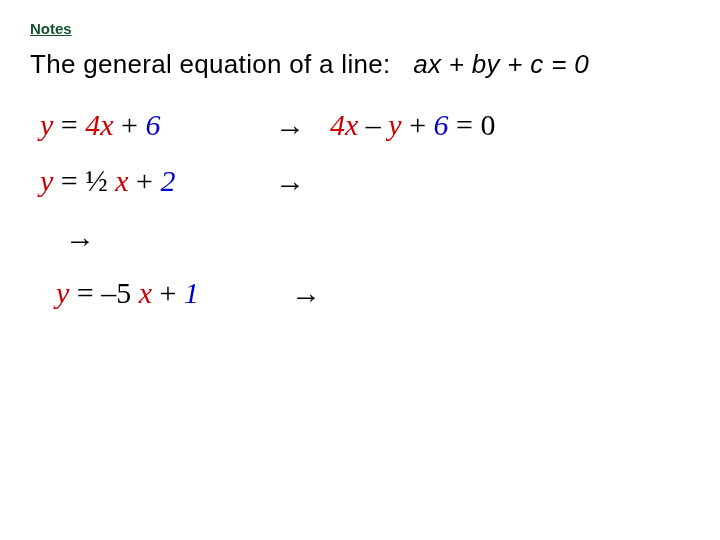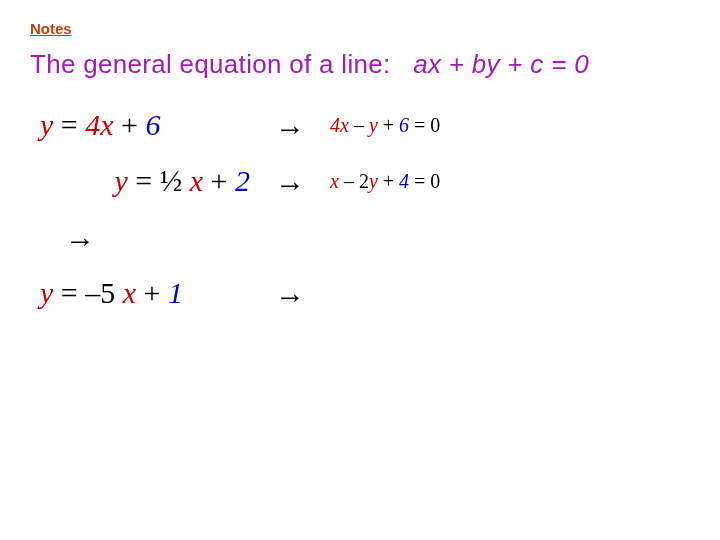--- a/index.html
+++ b/index.html
@@ -15,28 +15,28 @@
       width: 720px;
       height: 540px;
       padding: 20px 30px;
       position: relative;
     }
 
     .notes-label {
       font-size: 15px;
       font-weight: bold;
       text-decoration: underline;
-      color: #c2410c;
+      color: #14532d;
       margin-bottom: 12px;
       font-family: Arial, sans-serif;
     }
 
     .general-equation {
       font-size: 26px;
-      color: #a21caf;
+      color: #000000;
       margin-bottom: 28px;
       font-family: Arial, sans-serif;
       letter-spacing: 0.3px;
     }
 
     .equations-grid {
       display: flex;
       flex-direction: column;
       gap: 22px;
       padding-left: 10px;
@@ -58,41 +58,41 @@
 
     .arrow {
       font-size: 30px;
       color: #000;
       width: 80px;
       text-align: center;
       font-style: normal;
     }
 
     .eq-right {
-      font-size: 20px;
+      font-size: 30px;
       color: #cc0000;
       font-style: italic;
       font-family: 'Times New Roman', serif;
     }
 
     
     
     .r1-left { color: #cc0000; }
     .r1-right { color: #cc0000; }
 
     
-    .r2-left { color: #cc0000; text-align: right; }
+    .r2-left { color: #cc0000; }
     .r2-right { color: #cc0000; }
 
     
     .r3-left { color: #cc0000; }
     .r3-right { color: #cc0000; }
 
     
-    .r4-left { color: #cc0000; }
+    .r4-left { color: #cc0000; margin-left: 16px; }
     .r4-right { color: #cc0000; }
   </style>
 </head>
 <body>
 
 <div class="page">
 
   <div class="notes-label">Notes</div>
 
   <div class="general-equation">
@@ -110,23 +110,20 @@
       <div class="eq-right r1-right">
         <i>4x</i><span style="color:#000;font-style:normal;"> – </span><i>y</i><span style="color:#000;font-style:normal;"> + </span><i style="color:#0000cc;">6</i><span style="color:#000;font-style:normal;"> = 0</span>
       </div>
     </div>
 
     <div class="equation-row">
       <div class="eq-left r2-left">
         <i>y</i><span style="color:#000;font-style:normal;"> = ½ </span><i>x</i><span style="color:#000;font-style:normal;"> + </span><i style="color:#0000cc;">2</i>
       </div>
       <div class="arrow">→</div>
-      <div class="eq-right r2-right">
-        <i>x</i><span style="color:#000;font-style:normal;"> – 2</span><i>y</i><span style="color:#000;font-style:normal;"> + </span><i style="color:#0000cc;">4</i><span style="color:#000;font-style:normal;"> = 0</span>
-      </div>
     </div>
 
     <div class="equation-row">
       <div class="arrow">→</div>
     </div>
 
     <div class="equation-row">
       <div class="eq-left r4-left">
         <i>y</i><span style="color:#000;font-style:normal;"> = –5 </span><i>x</i><span style="color:#000;font-style:normal;"> + </span><i style="color:#0000cc;">1</i>
       </div>

